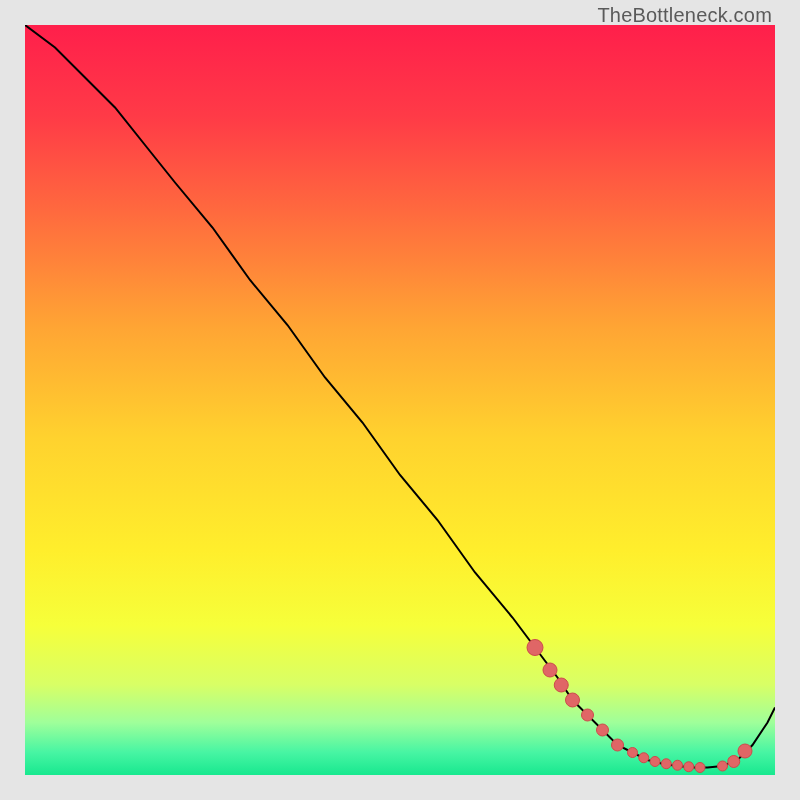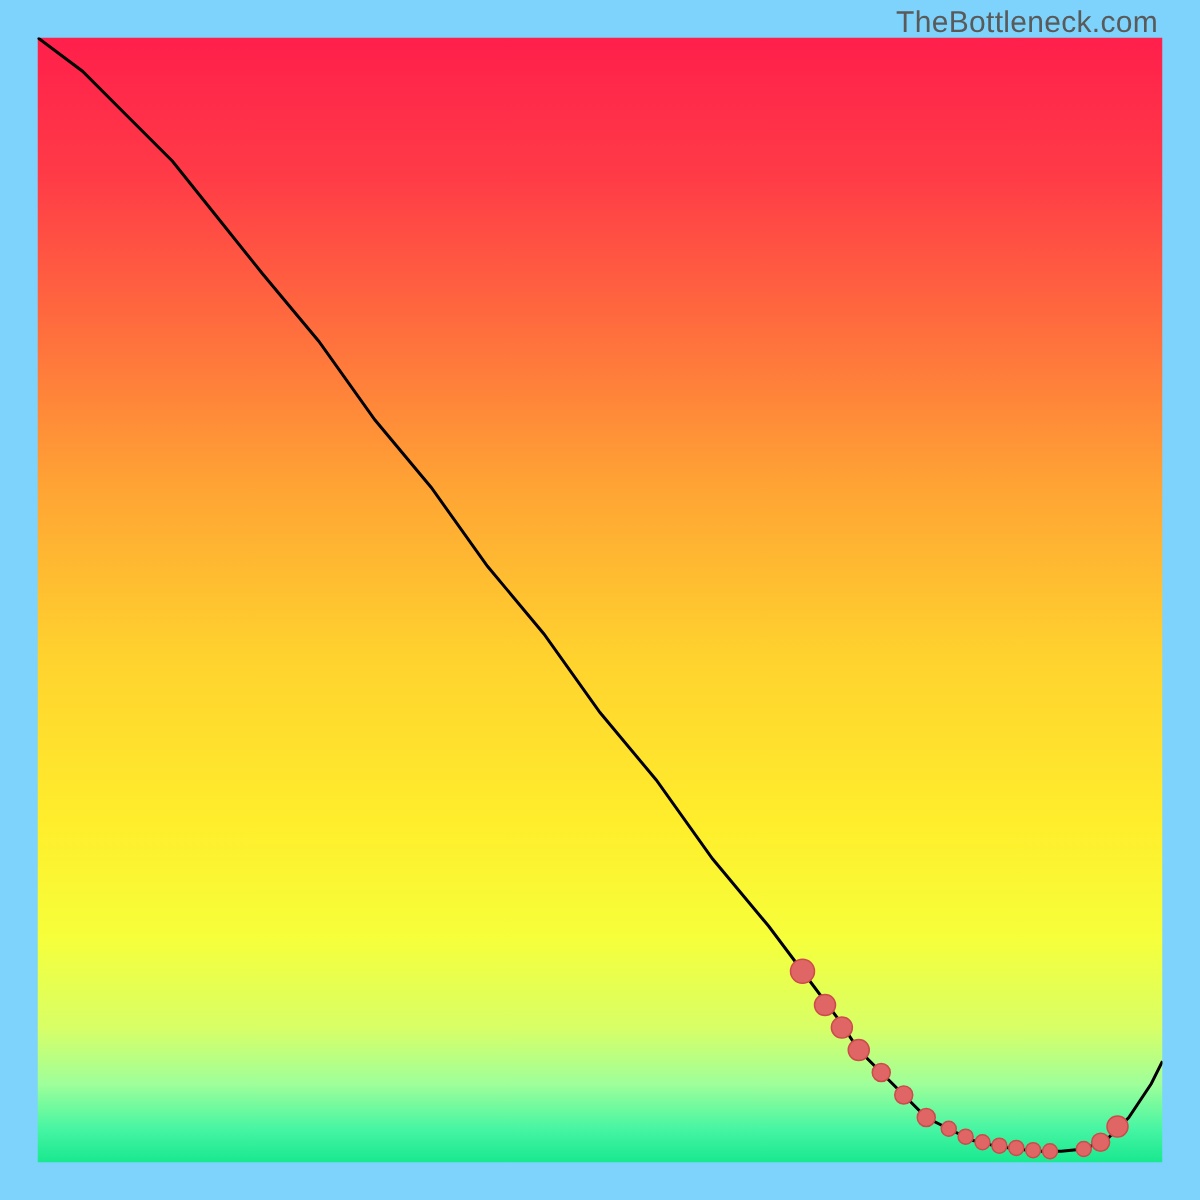--- a/index.html
+++ b/index.html
@@ -8,21 +8,21 @@
     width: 800px;
     height: 800px;
     background: #000;
     overflow: hidden;
     font-family: Arial, Helvetica, sans-serif;
   }
   .frame {
     position: relative;
     width: 800px;
     height: 800px;
-    background: #7dd3fc;
+    background: #e5e5e5;
   }
   .plot {
     position: absolute;
     left: 25px;
     top: 25px;
     width: 750px;
     height: 750px;
   }
   .watermark {
     position: absolute;

